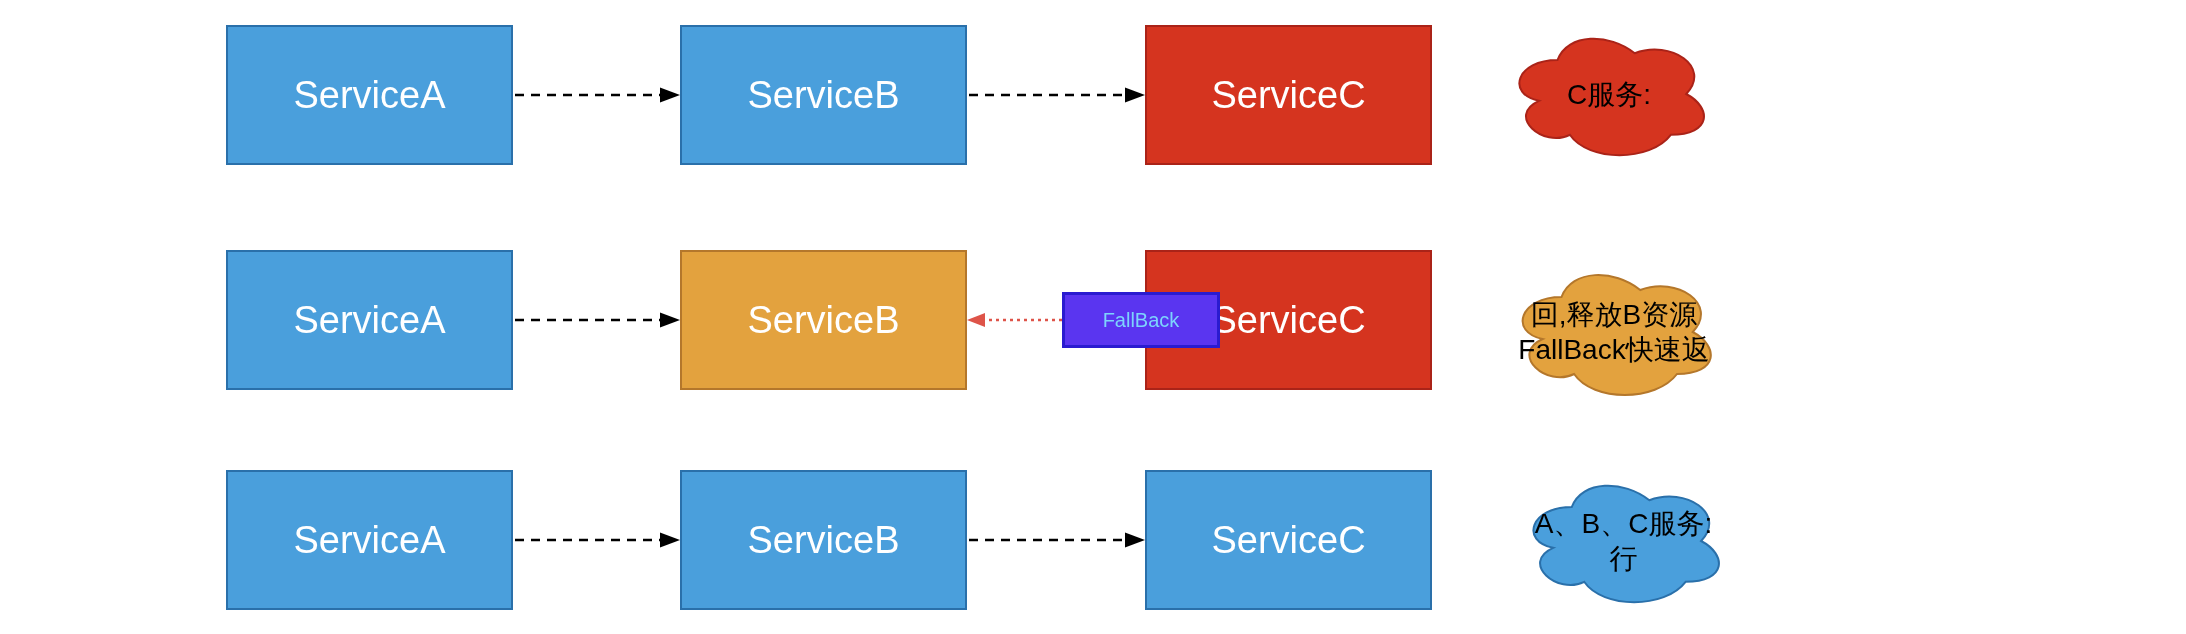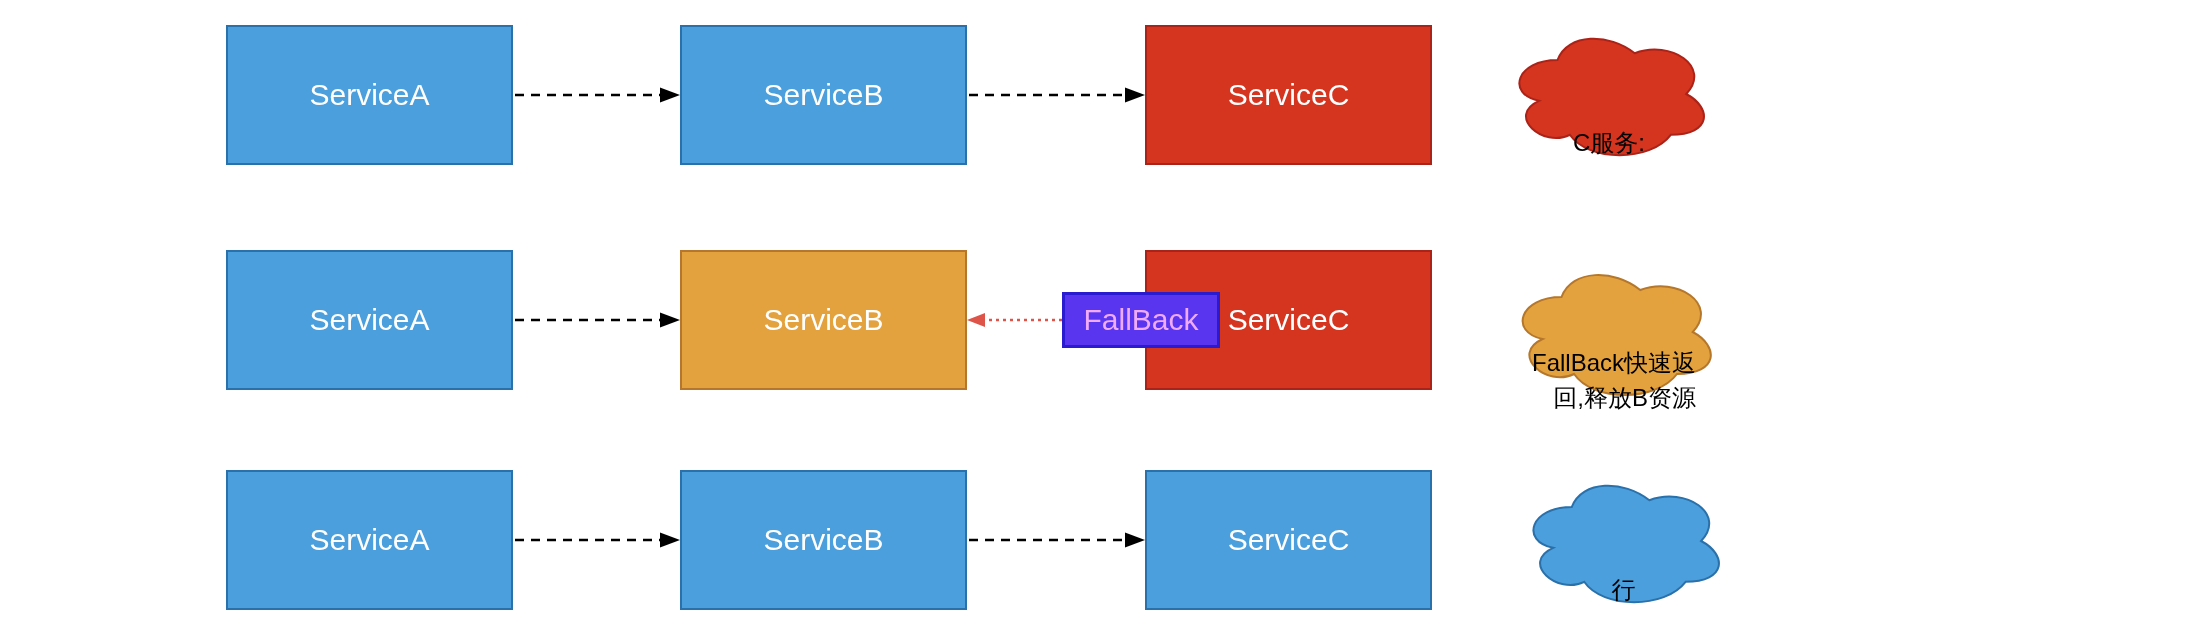--- a/index.html
+++ b/index.html
@@ -9,35 +9,35 @@
     --purple_fill:#5A35F0; --purple_border:#2A1BD0;
     --black_arrow:#000000; --red_arrow:#DE5449;
     --box_text:#FFFFFF; --cloud_text:#000000; --bg:#FFFFFF;
   }
   *{box-sizing:border-box;}
   html,body{margin:0;padding:0;background:var(--bg);}
   body{font-family:"Liberation Sans","DejaVu Sans",sans-serif;}
   .canvas{position:relative;width:2186px;height:634px;background:var(--bg);overflow:hidden;}
   .overlay{position:absolute;left:0;top:0;width:2186px;height:634px;pointer-events:none;}
   .box{position:absolute;width:287px;height:140px;display:flex;align-items:center;justify-content:center;border:2px solid;}
-  .box .box-label{color:var(--box_text);font-size:30px;white-space:nowrap;}
+  .box .box-label{color:var(--box_text);font-size:38px;white-space:nowrap;}
   .c-blue{background:var(--blue_fill);border-color:var(--blue_border);}
   .c-red{background:var(--red_fill);border-color:var(--red_border);}
   .c-orange{background:var(--orange_fill);border-color:var(--orange_border);}
   .cloud{position:absolute;}
   .cloud svg{position:absolute;left:0;top:0;width:100%;height:100%;overflow:visible;}
   .cloud .cloud-text{position:absolute;left:50%;top:50%;transform:translate(-50%,-50%);
-    color:var(--cloud_text);font-size:24px;line-height:35px;text-align:right;white-space:nowrap;margin-top:48px;}
+    color:var(--cloud_text);font-size:28px;line-height:35px;text-align:center;white-space:nowrap;}
   .cloud-fill-red{fill:var(--red_fill);stroke:var(--red_border);}
   .cloud-fill-orange{fill:var(--orange_fill);stroke:var(--orange_border);}
   .cloud-fill-blue{fill:var(--blue_fill);stroke:var(--blue_border);}
   .fallback{position:absolute;left:1062px;top:292px;width:158px;height:56px;
     background:var(--purple_fill);border:3px solid var(--purple_border);
     display:flex;align-items:center;justify-content:center;z-index:3;}
-  .fallback span{color:#f0abfc;font-size:30px;white-space:nowrap;}
+  .fallback span{color:#7dd3fc;font-size:20px;white-space:nowrap;}
 </style>
 </head>
 <body>
 
 <div class="canvas">
 
   <svg class="overlay">
 
     <g>
       <line x1="515" y1="95" x2="660" y2="95" stroke="var(--black_arrow)" stroke-width="2.5" stroke-dasharray="9 7"></line>
@@ -98,37 +98,38 @@
 
   <div class="fallback">
     <span>FallBack</span>
   </div>
 
   <div class="cloud" style="left:1509px;top:262px;width:210px;height:140px">
     <svg viewBox="0 0 100 100" preserveAspectRatio="none">
       <path class="cloud-fill-orange" stroke-width="2" vector-effect="non-scaling-stroke" d="M25,25 C5,25 0,50 16,55 C0,66 18,90 31,80 C40,100 70,100 80,80 C100,80 100,60 87.5,50 C100,30 80,10 62.5,20 C50,5 30,5 25,25 Z"></path>
     </svg>
     <div class="cloud-text">
+      <div>回,释放B资源</div>
       <div>FallBack快速返</div>
-      <div>回,释放B资源</div>
     </div>
   </div>
 
   <div class="box c-blue" style="left:226px;top:470px">
     <span class="box-label">ServiceA</span>
   </div>
   <div class="box c-blue" style="left:680px;top:470px">
     <span class="box-label">ServiceB</span>
   </div>
   <div class="box c-blue" style="left:1145px;top:470px">
     <span class="box-label">ServiceC</span>
   </div>
 
   <div class="cloud" style="left:1520px;top:473px;width:207px;height:136px">
     <svg viewBox="0 0 100 100" preserveAspectRatio="none">
       <path class="cloud-fill-blue" stroke-width="2" vector-effect="non-scaling-stroke" d="M25,25 C5,25 0,50 16,55 C0,66 18,90 31,80 C40,100 70,100 80,80 C100,80 100,60 87.5,50 C100,30 80,10 62.5,20 C50,5 30,5 25,25 Z"></path>
     </svg>
     <div class="cloud-text">
+      <div>A、B、C服务:</div>
       <div>行</div>
     </div>
   </div>
 
 </div>
 
 </body></html>

